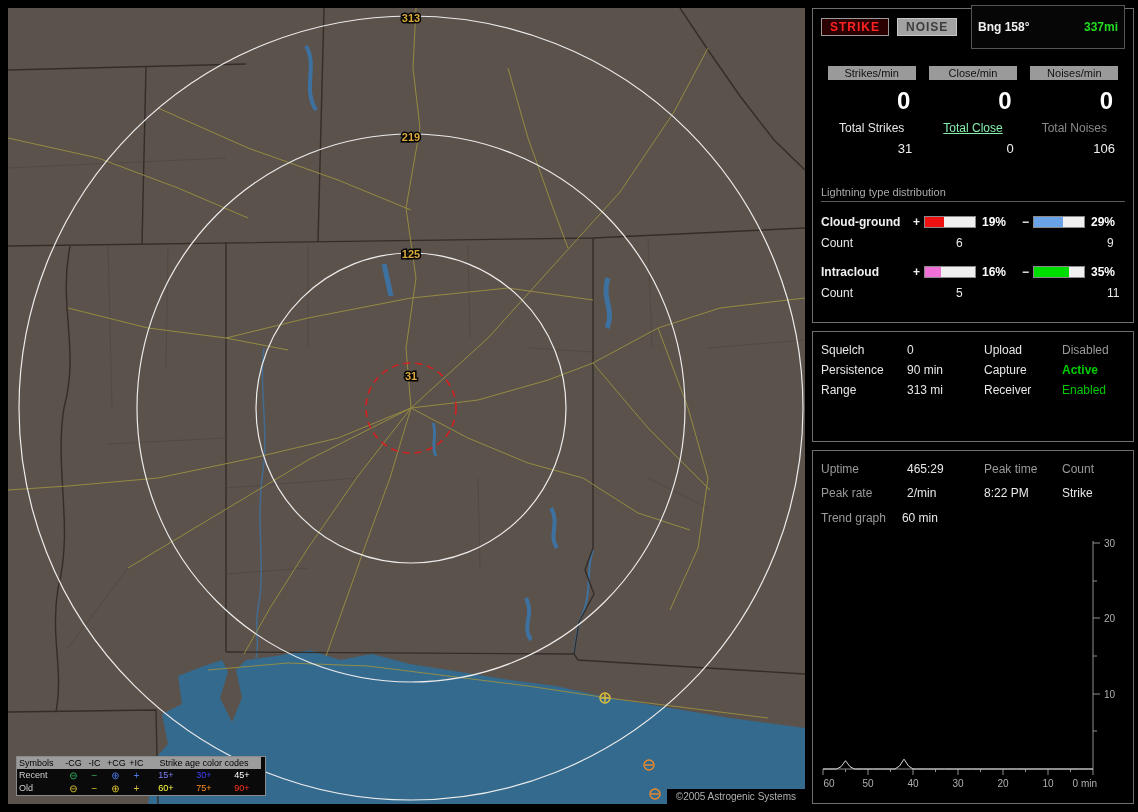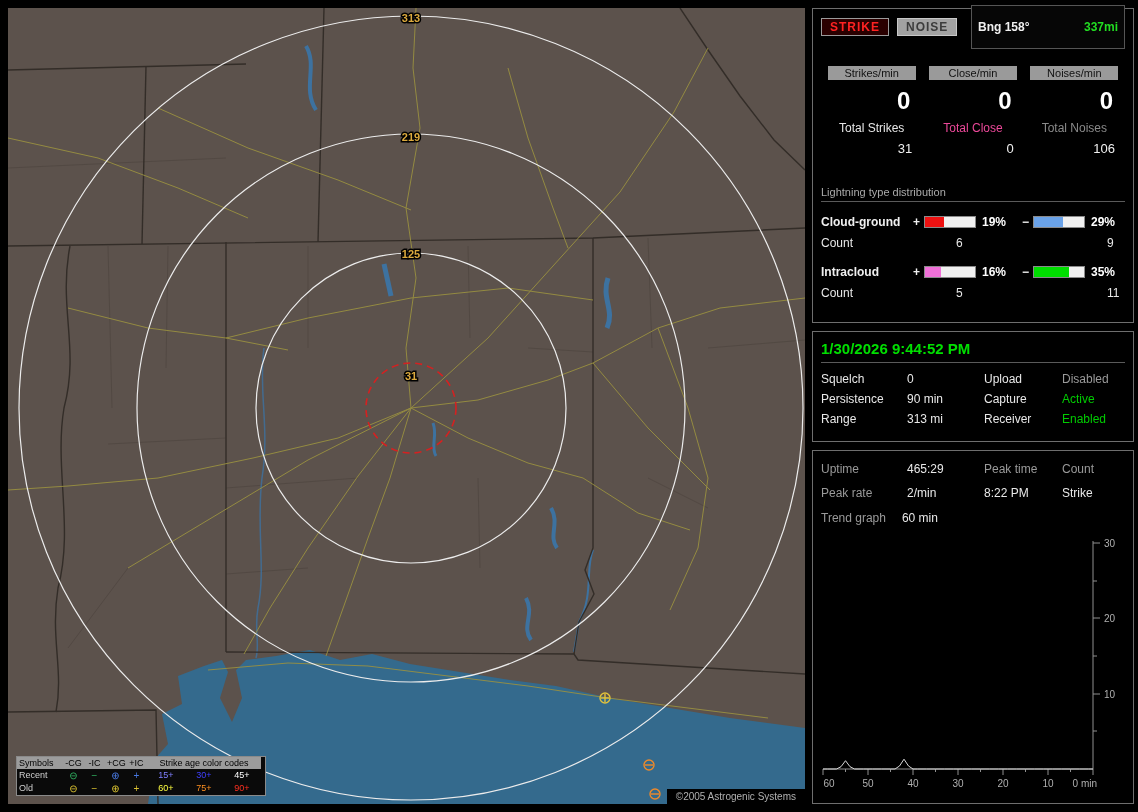--- a/index.html
+++ b/index.html
@@ -237,21 +237,21 @@
           <div class="rate-value">0</div>
         </div>
       </div>
 
       <div class="totals-row">
         <div class="tot-col">
           <div class="tot-label" style="color: rgb(230, 230, 230);">Total Strikes</div>
           <div class="tot-value">31</div>
         </div>
         <div class="tot-col">
-          <div class="tot-label" style="color: #ec4899;">Total Close</div>
+          <div class="tot-label" style="color: #86efac; text-decoration: underline;">Total Close</div>
           <div class="tot-value">0</div>
         </div>
         <div class="tot-col">
           <div class="tot-label" style="color: rgb(138, 138, 138);">Total Noises</div>
           <div class="tot-value">106</div>
         </div>
       </div>
 
       <div class="dist-title">Lightning type distribution</div>
 
@@ -296,32 +296,31 @@
         <div></div>
         <div class="count-val">5</div>
         <div></div>
           <div></div>
         <div class="count-val">11</div>
         <div></div>
       </div>
     </section>
 
     <section class="pbox box2">
-      <div class="datetime">1/30/2026 9:44:52 PM</div>
       <div class="grid4">
         <div class="val">Squelch</div>
         <div class="val">0</div>
         <div class="val">Upload</div>
         <div style="color: rgb(154, 154, 154);">Disabled</div>
       </div>
       <div class="grid4">
         <div class="val">Persistence</div>
         <div class="val">90 min</div>
         <div class="val">Capture</div>
-        <div style="color: rgb(0, 204, 0);">Active</div>
+        <div style="color: rgb(0, 204, 0); font-weight: bold;">Active</div>
       </div>
       <div class="grid4">
         <div class="val">Range</div>
         <div class="val">313 mi</div>
         <div class="val">Receiver</div>
         <div style="color: rgb(0, 204, 0);">Enabled</div>
       </div>
     </section>
 
     <section class="pbox box3">

